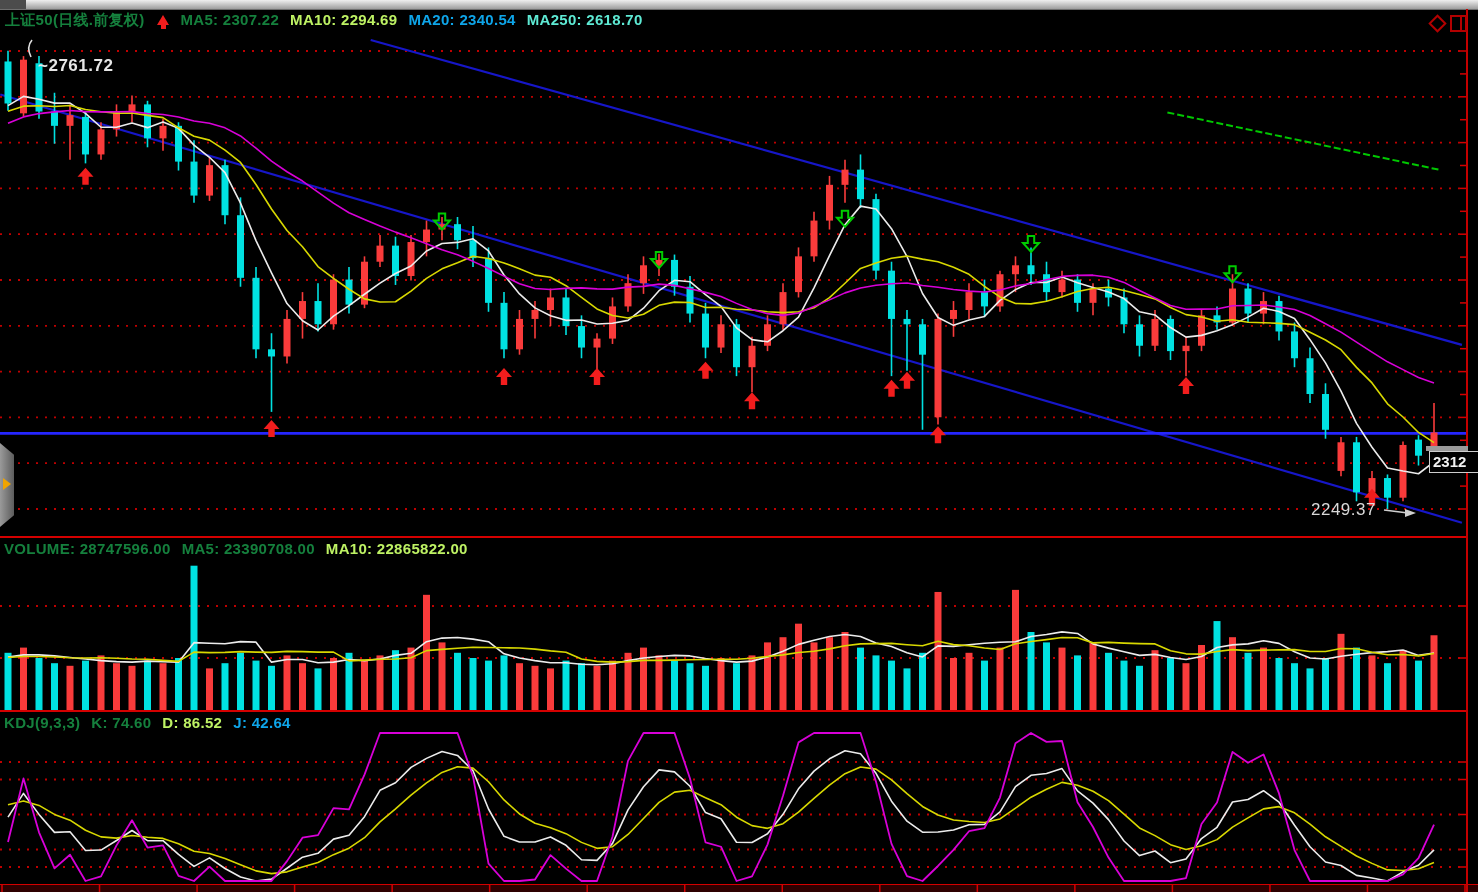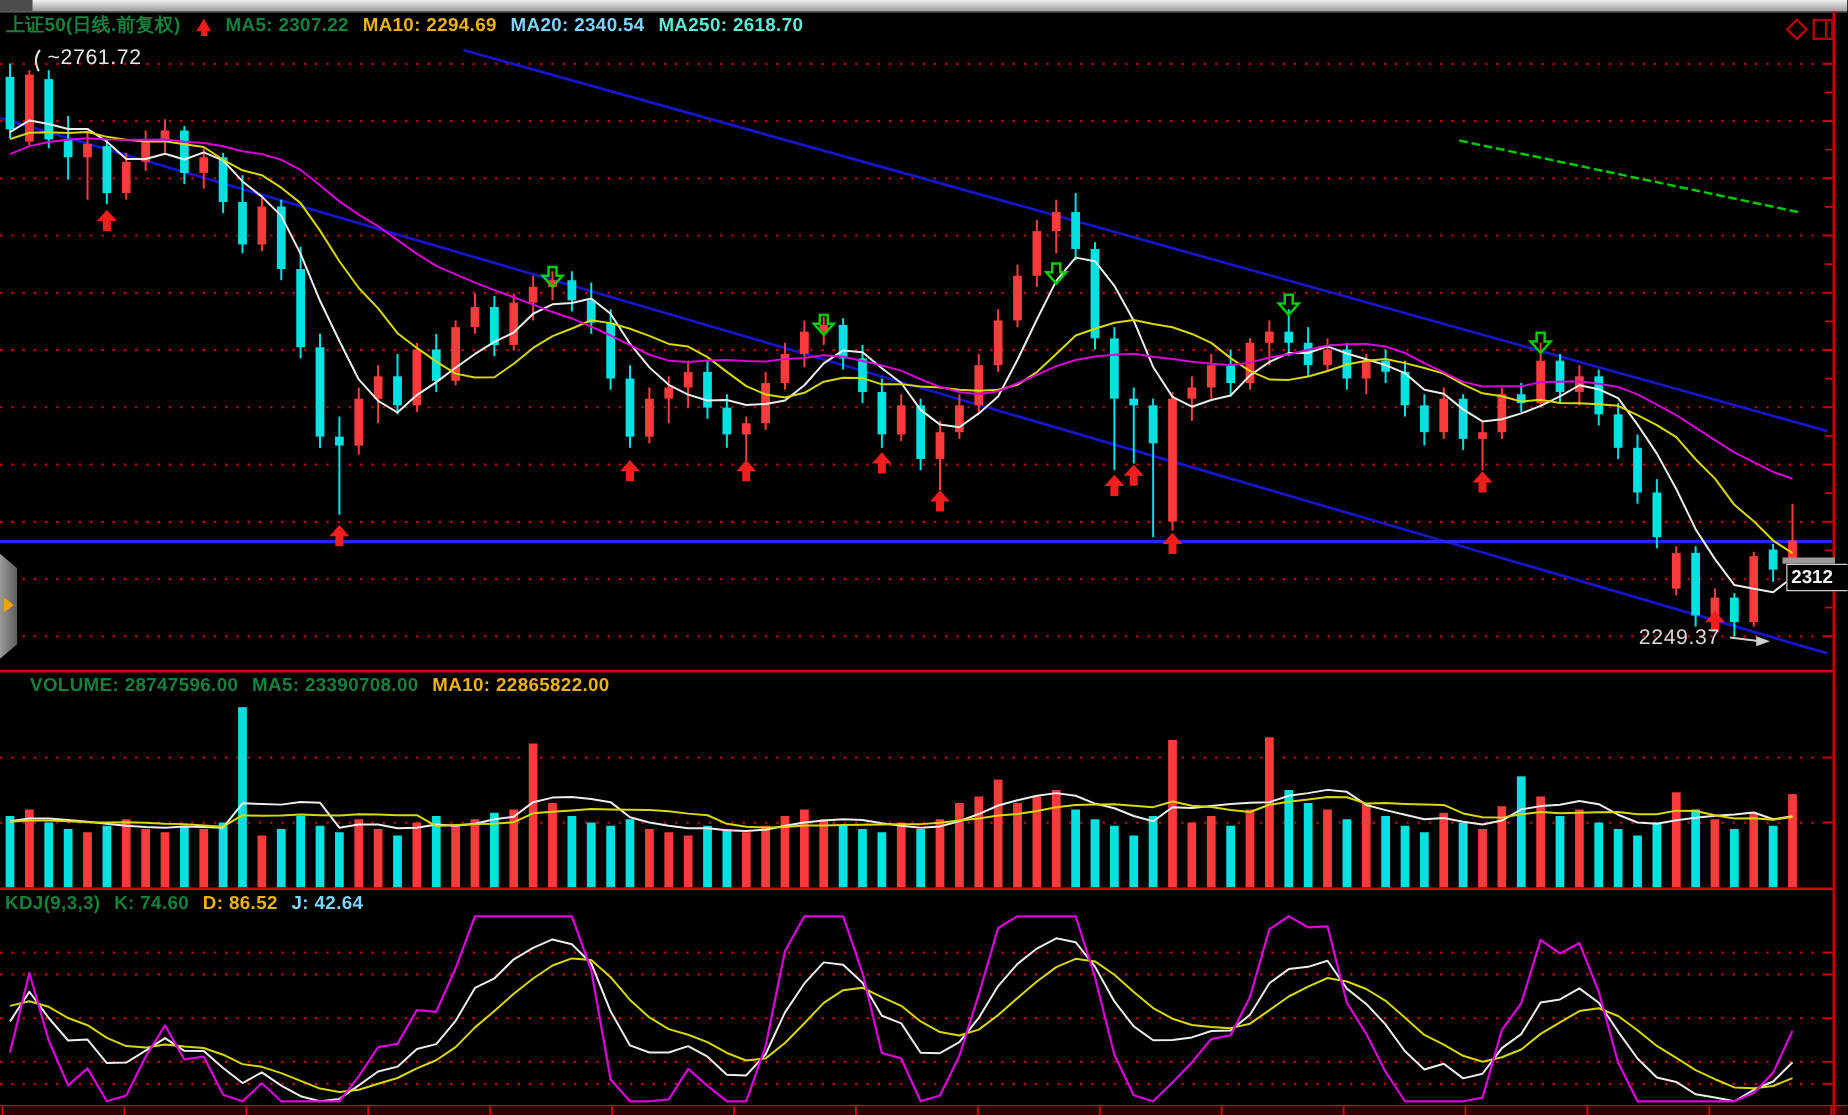--- a/index.html
+++ b/index.html
@@ -8,29 +8,29 @@
   .abs{position:absolute;}
   
   .titlebar{left:0;top:0;width:1478px;height:9px;z-index:4;
             background:linear-gradient(#efefef,#9d9d9d);border-bottom:1px solid #6f6f6f;}
   .titlebar-corner{left:0;top:0;width:26px;height:9px;background:#4c4c4c;}
   
   #chart-svg{left:0;top:0;z-index:5;}
   
   .hdr{z-index:10;font-size:15px;font-weight:bold;white-space:nowrap;letter-spacing:.3px;}
   .hdr span{margin-right:11px;}
-  .w{color:#15803d}.y{color:#eab308}.m{color:#7dd3fc}.g{color:#5eead4}
+  .w{color:#15803d}.y{color:#bef264}.m{color:#0ea5e9}.g{color:#5eead4}
   .main-hdr{left:5px;top:11px;}
-  .vol-hdr{left:4px;top:540px;margin-left:20px;}
+  .vol-hdr{left:4px;top:540px;}
   .kdj-hdr{left:4px;top:714px;}
   .up-arrow-glyph{display:inline-block;width:0;height:0;margin:0 6px 0 2px;
      border-left:6px solid transparent;border-right:6px solid transparent;
      border-bottom:10px solid #f21d1d;position:relative;top:0;}
   .up-arrow-glyph::after{content:"";position:absolute;left:-2.5px;top:9px;width:5px;height:5px;background:#f21d1d;}
-  .high-label{left:38px;top:36px;color:#e6e6e6;font-size:17px;font-weight:normal;z-index:10;letter-spacing:.5px;}
+  .high-label{left:38px;top:56px;color:#e6e6e6;font-size:17px;font-weight:bold;z-index:10;letter-spacing:.5px;}
   .low-label{left:1311px;top:500px;color:#d9d9d9;font-size:17px;font-weight:normal;z-index:10;letter-spacing:.5px;}
   .price-tag{left:1429px;top:451px;width:46px;height:20px;background:#000;border:1px solid #cdcdcd;
      color:#f2f2f2;font-size:15px;font-weight:bold;line-height:20px;padding-left:3px;z-index:10;}
   .grey-bar{left:1426px;top:446px;width:42px;height:5px;background:#9a9a9a;z-index:10;}
   
   .diamond-icon{left:1431px;top:17px;width:9px;height:9px;border:2px solid #b30000;
      transform:rotate(45deg);z-index:10;}
   .split-icon{left:1450px;top:15px;width:13px;height:13px;border:2px solid #b30000;z-index:10;}
   .split-icon::after{content:"";position:absolute;left:8px;top:0;width:2px;height:13px;background:#b30000;}
   

